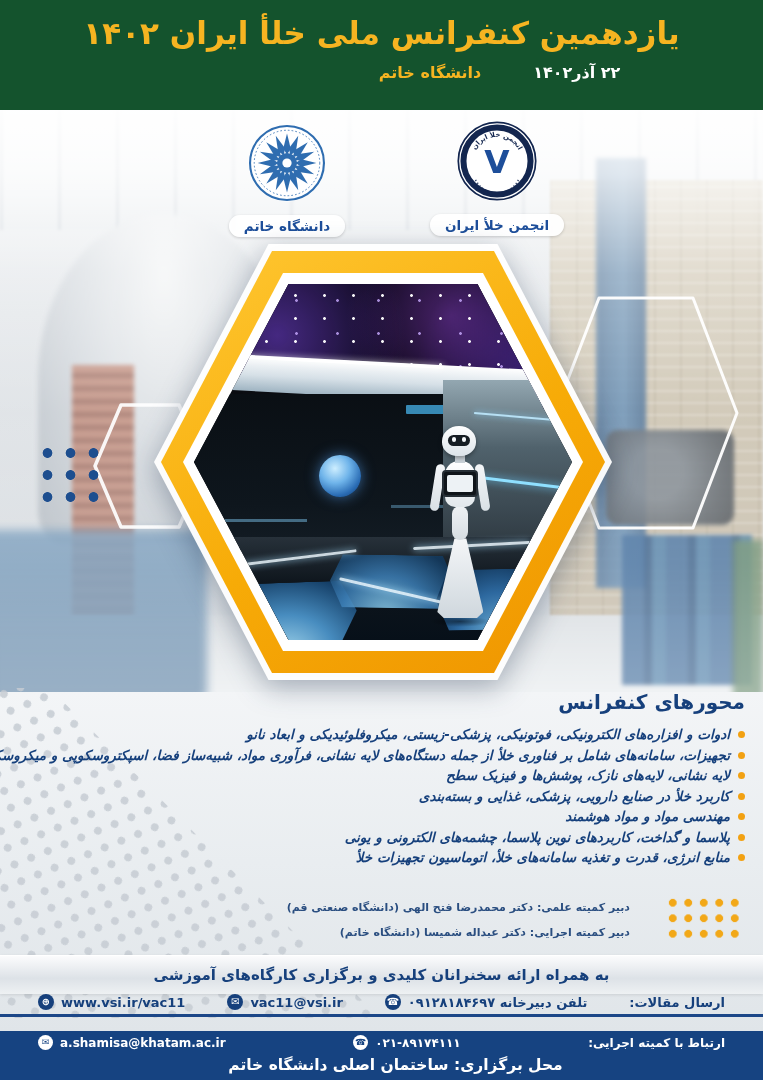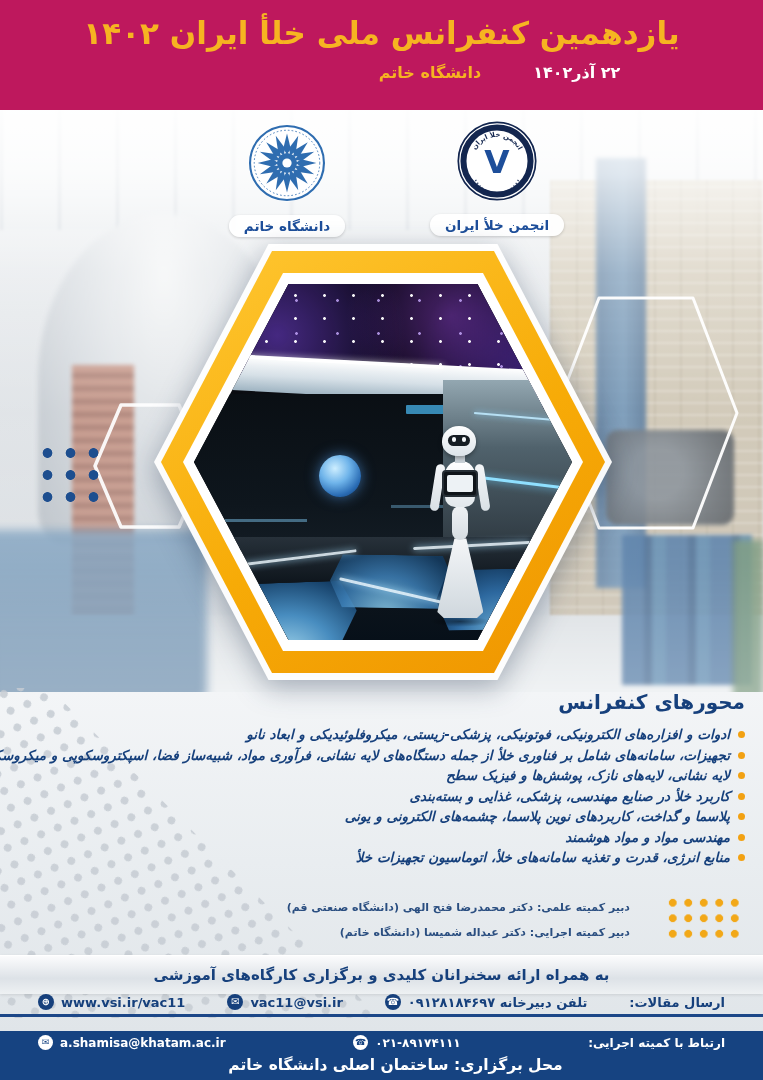--- a/index.html
+++ b/index.html
@@ -4,21 +4,21 @@
 <style>
   * { box-sizing: border-box; margin: 0; padding: 0; }
   html,body { background:#ffffff; }
   body { font-family:"DejaVu Sans", sans-serif; }
 
   .poster { position:relative; width:763px; height:1080px; overflow:hidden;
             background:#eef1f4; direction:rtl; }
 
   
   .header { position:absolute; top:0; left:0; width:763px; height:110px;
-            background:#be185d; z-index:6; }
+            background:#14532d; z-index:6; }
   .title { padding-top:15px; text-align:center; color:#f6b421;
            font-size:31px; font-weight:bold; letter-spacing:-0.5px; }
   .subrow { margin-top:12px; display:flex; justify-content:center; gap:52px;
             transform:translateX(118px); font-size:16px; font-weight:bold; }
   .sub-date { color:#ffffff; }
   .sub-venue { color:#f6b421; }
 
   
   .photo { position:absolute; top:110px; left:0; width:763px; height:582px;
            overflow:hidden; z-index:0;
@@ -339,23 +339,23 @@
   </div>
 
   <div class="lower"></div>
 
   <div class="topics">
     <h2>محورهای کنفرانس</h2>
     <ul>
       <li>ادوات و افزاره‌های الکترونیکی، فوتونیکی، پزشکی-زیستی، میکروفلوئیدیکی و ابعاد نانو</li>
       <li>تجهیزات، سامانه‌های شامل بر فناوری خلأ از جمله دستگاه‌های لایه نشانی، فرآوری مواد، شبیه‌ساز فضا، اسپکتروسکوپی و میکروسکوپی</li>
       <li>لایه نشانی، لایه‌های نازک، پوشش‌ها و فیزیک سطح</li>
-      <li>کاربرد خلأ در صنایع مهندسی، پزشکی، غذایی و بسته‌بندی</li>
+      <li>کاربرد خلأ در صنایع دارویی، پزشکی، غذایی و بسته‌بندی</li>
+      <li>مهندسی مواد و مواد هوشمند</li>
       <li>پلاسما و گداخت، کاربردهای نوین پلاسما، چشمه‌های الکترونی و یونی</li>
-      <li>مهندسی مواد و مواد هوشمند</li>
       <li>منابع انرژی، قدرت و تغذیه سامانه‌های خلأ، اتوماسیون تجهیزات خلأ</li>
     </ul>
   </div>
 
 
   <div class="committee">
     <div>دبیر کمیته علمی: دکتر محمدرضا فتح الهی (دانشگاه صنعتی قم)</div>
     <div>دبیر کمیته اجرایی: دکتر عبداله شمیسا (دانشگاه خاتم)</div>
   </div>
 

